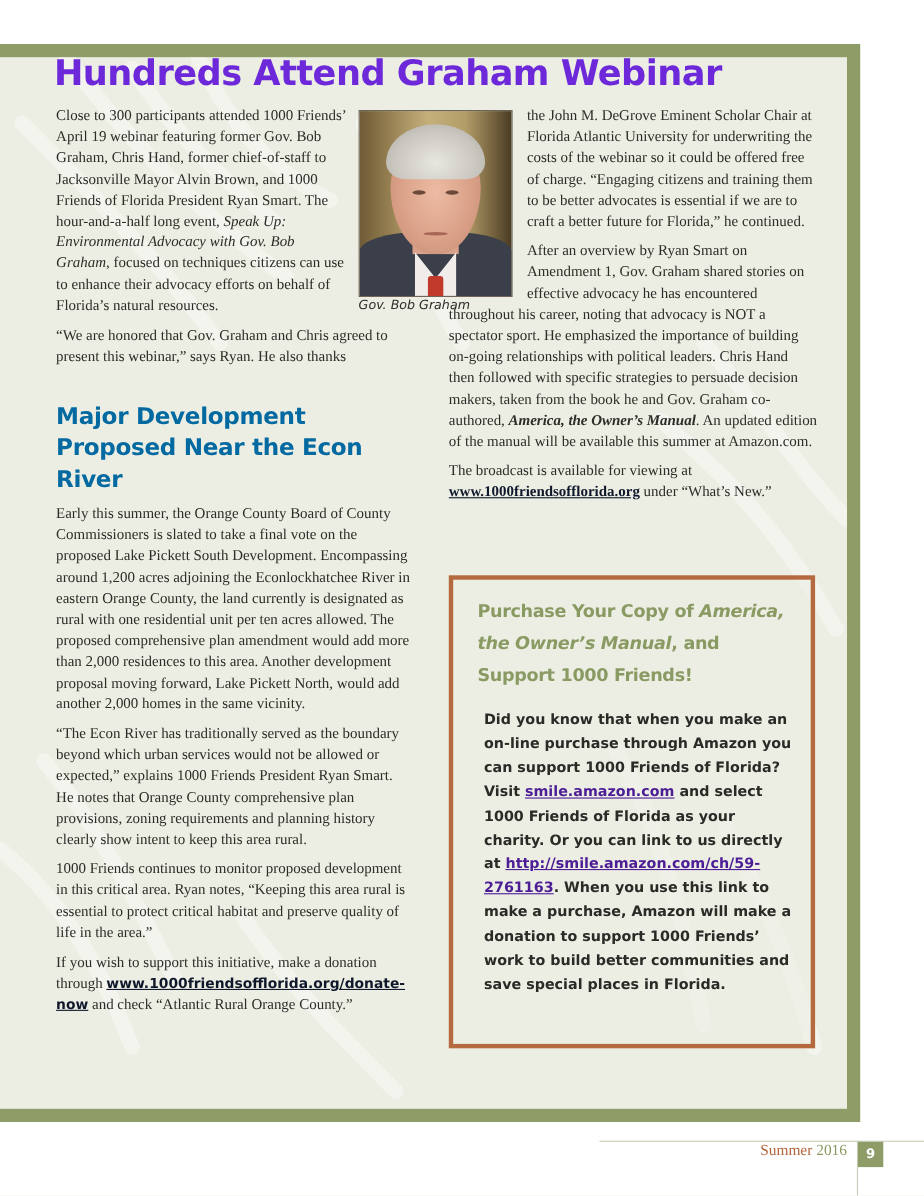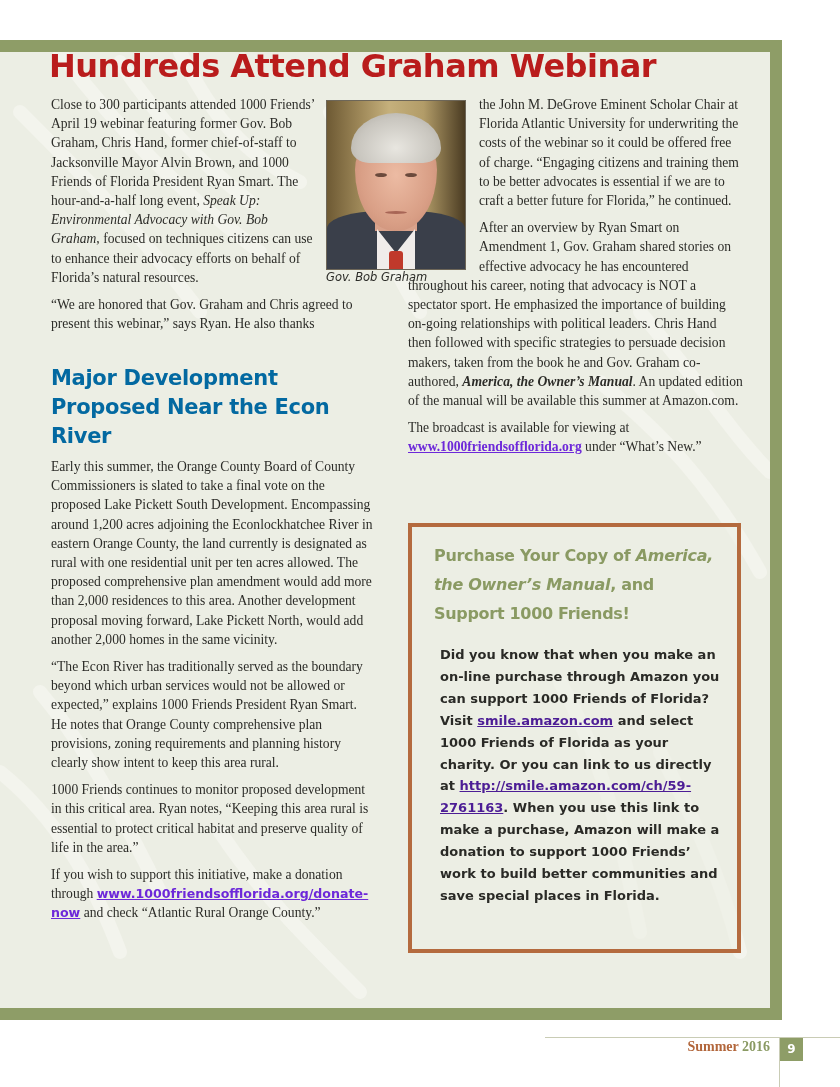--- a/index.html
+++ b/index.html
@@ -19,21 +19,21 @@
       overflow: hidden;
     }
     
     .frond { position: absolute; pointer-events: none; }
     .frond svg { display: block; }
 
     .headline {
       position: absolute; left: 49px; top: 47px; margin: 0;
       font-family: "DejaVu Sans", "Liberation Sans", sans-serif;
       font-weight: bold; font-size: 32px; letter-spacing: -0.5px;
-      color: #b91c1c; white-space: nowrap;
+      color: #6d28d9; white-space: nowrap;
     }
     .body-text {
       font-size: 13.6px; line-height: 19.2px; color: #2c2c28;
     }
     .body-text p { margin: 0 0 8px 0; }
     .col-left {
       position: absolute; left: 51px; top: 95px; width: 325px;
     }
     .col-left .intro { width: 265px; }
     .col-right {
@@ -82,21 +82,21 @@
       font-style: italic; font-size: 11.5px; color: #2c2c28;
     }
     .subhead {
       font-family: "DejaVu Sans", "Liberation Sans", sans-serif;
       font-weight: bold; color: #0369a1; font-size: 21px; line-height: 29px;
       margin: 14px 0 6px 0; letter-spacing: -0.3px;
     }
     .col-left2 {
       position: absolute; left: 51px; top: 350px; width: 325px;
     }
-    a.lnk { color: #6d28d9; font-weight: bold; text-decoration: underline; }
+    a.lnk { color: #0f172a; font-weight: bold; text-decoration: underline; }
     a.lnk-sans { font-family: "DejaVu Sans", "Liberation Sans", sans-serif; font-size: 12.6px; }
     em.bi { font-weight: bold; font-style: italic; }
 
     .promo {
       position: absolute; left: 408px; top: 523px; width: 325px; height: 422px;
       border: 4px solid #b46a3e; background: rgba(236,238,228,0.6);
     }
     .promo-title {
       margin: 14px 0 0 22px; width: 290px;
       font-family: "DejaVu Sans", "Liberation Sans", sans-serif;
@@ -114,21 +114,21 @@
     .footer-line {
       position: absolute; left: 545px; top: 1037px; width: 295px; height: 1px;
       background: #c9ccb5;
     }
     .footer-vline {
       position: absolute; left: 779px; top: 1037px; width: 1px; height: 50px;
       background: #c9ccb5;
     }
     .footer-text {
       position: absolute; right: 70px; top: 1039px;
-      font-family: "Liberation Serif", "DejaVu Serif", serif; font-size: 14px; font-weight: bold;
+      font-family: "Liberation Serif", "DejaVu Serif", serif; font-size: 14px;
     }
     .footer-text .season { color: #b2663b; }
     .footer-text .year { color: #8a9a63; }
     .page-num {
       position: absolute; left: 780px; top: 1038px; width: 23px; height: 23px;
       background: #8e9d67; color: #fff; font-weight: bold;
       font-family: "DejaVu Sans", "Liberation Sans", sans-serif; font-size: 12px;
       text-align: center; line-height: 23px;
     }
   </style>

